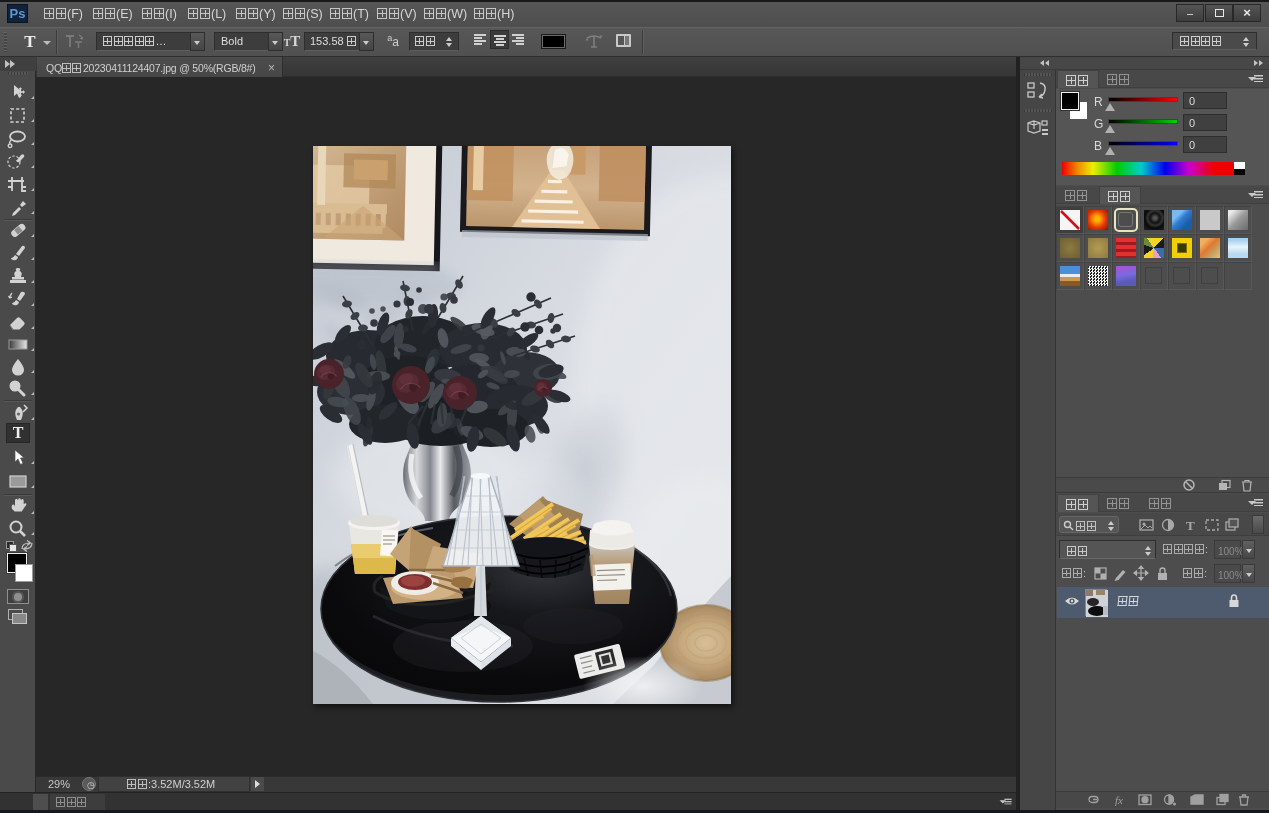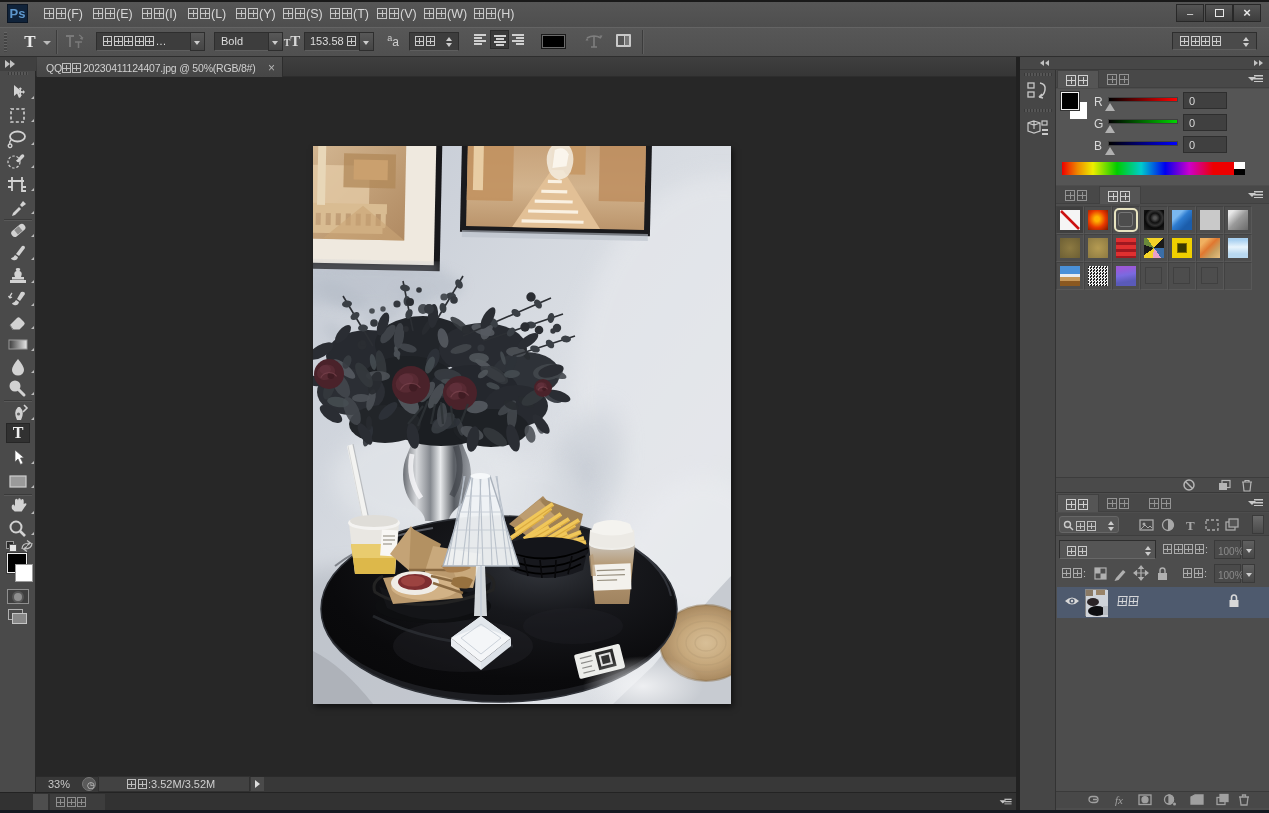--- a/index.html
+++ b/index.html
@@ -246,21 +246,21 @@
     <div class="abs" style="left:12px;top:556px;width:15px;height:11px;background:#888;border:1px solid #c5c5c5"></div>
   </div>
 <div class="abs" style="left:36px;top:57px;width:980px;height:735px">
     <div class="abs" style="left:0;top:0;width:980px;height:20px;background:linear-gradient(#3f3f3f,#363636);border-bottom:1px solid #2d2d2d"></div>
     <div class="abs" style="left:1px;top:0;width:246px;height:20px;background:linear-gradient(#4d4d4d,#464646);border-right:1px solid #2d2d2d">
       <span class="abs" style="left:9px;top:5px;color:#d0d0d0;font-size:10.5px;white-space:nowrap;letter-spacing:-.2px">QQ<i class="cj cjs"></i><i class="cj cjs"></i>20230411124407.jpg @ 50%(RGB/8#)</span>
       <span class="abs" style="left:231px;top:4px;color:#b5b5b5;font-size:12px">×</span>
     </div>
     <div class="abs" style="left:0;top:20px;width:980px;height:699px;background:#272727"></div>
     <div class="abs" style="left:0;top:719px;width:980px;height:16px;background:#383838;border-top:1px solid #2a2a2a"></div>
-    <div class="abs" style="left:12px;top:721px;color:#c8c8c8;font-size:11px">33%</div>
+    <div class="abs" style="left:12px;top:721px;color:#c8c8c8;font-size:11px">29%</div>
     <div class="abs" style="left:46px;top:720px;width:14px;height:14px;border-radius:50%;background:#5a5a5a;border:1px solid #777">
       <span class="abs" style="left:4px;top:2px;color:#ccc;font-size:9px">◷</span>
     </div>
     <div class="abs" style="left:62px;top:719px;width:152px;height:16px;background:#424242;border:1px solid #303030">
       <span class="abs" style="left:28px;top:1px;color:#d0d0d0;font-size:11px"><i class="cj cjs"></i><i class="cj cjs"></i>:3.52M/3.52M</span>
     </div>
     <div class="abs" style="left:215px;top:720px;width:13px;height:14px;background:#4a4a4a">
       <span class="abs" style="left:4px;top:3px;width:0;height:0;border-top:4px solid transparent;border-bottom:4px solid transparent;border-left:5px solid #ddd"></span>
     </div>
   </div>

